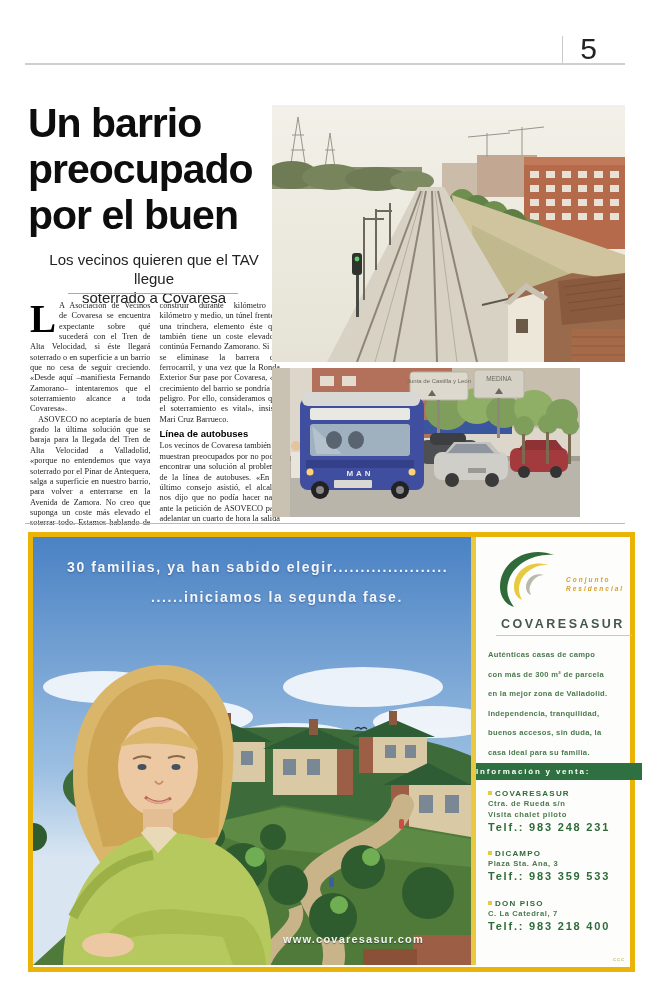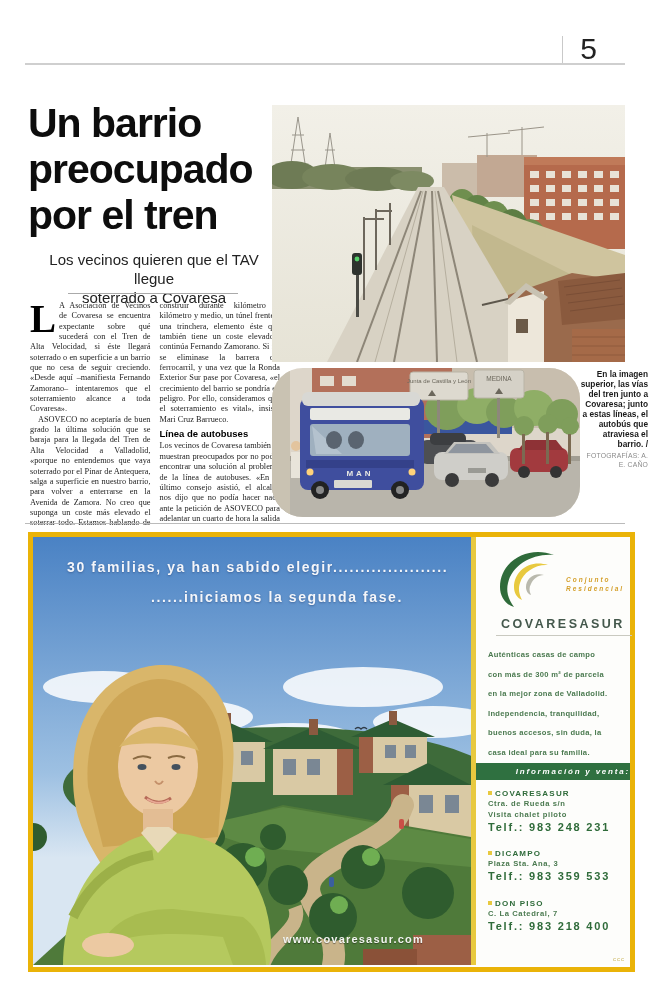--- a/index.html
+++ b/index.html
@@ -26,21 +26,21 @@
             font-family:"Liberation Serif",serif;font-size:8.3px;line-height:10.35px;
             text-align:justify;color:#1c1c1c;}
   #bodycopy p{margin:0 0 0 0;text-indent:8px;}
   #bodycopy p.first{text-indent:0;}
   .dropcap{float:left;font-family:"Liberation Serif",serif;font-weight:bold;
            font-size:39px;line-height:31px;padding:2px 3px 0 0;color:#000;}
   .crosshead{font-family:"Liberation Sans",sans-serif;font-weight:bold;font-size:9.5px;
              margin:4px 0 2px 0;color:#000;}
   
   #photo-rail{position:absolute;left:272px;top:105px;width:353px;height:257px;overflow:hidden;}
-  #photo-bus{position:absolute;left:272px;top:368px;width:308px;height:149px;overflow:hidden;border-radius:31px;}
+  #photo-bus{position:absolute;left:272px;top:368px;width:308px;height:149px;overflow:hidden;}
   #caption{position:absolute;left:580px;top:369px;width:68px;text-align:right;
            font-size:8.3px;line-height:10px;font-weight:bold;color:#1a1a1a;}
   #caption .credit{font-weight:normal;font-size:6.8px;line-height:8.5px;color:#8a8a8a;
                    display:block;margin-top:3px;letter-spacing:.2px;}
   #ad-divider{position:absolute;left:25px;top:523px;width:600px;height:1px;background:#bbb;}
   
   #ad{position:absolute;left:28px;top:532px;width:597px;height:430px;border:5px solid #eab308;}
   #ad-photo{position:absolute;left:0;top:0;width:438px;height:428px;overflow:hidden;}
   .ad-headline{position:absolute;color:#f4f6fa;font-size:14px;font-weight:bold;letter-spacing:1.6px;
                text-shadow:0 1px 2px rgba(40,70,120,.55);white-space:nowrap;}
@@ -51,23 +51,23 @@
   #ad-ystrip{position:absolute;left:438px;top:0;width:5px;height:428px;background:#e8c93f;}
   #ad-right{position:absolute;left:443px;top:0;width:154px;height:428px;background:#fdfdfb;}
   #ad-logo{position:absolute;left:12px;top:8px;width:130px;height:92px;}
   .logo-tag{position:absolute;left:78px;top:30px;color:#d49f2a;font-size:6.5px;font-style:italic;
             font-weight:bold;letter-spacing:2px;line-height:9px;white-space:nowrap;}
   #logo-brand{position:absolute;left:0px;top:72px;width:150px;text-align:center;color:#44584c;
               font-weight:bold;font-size:12.5px;letter-spacing:2.5px;}
   #logo-underline{position:absolute;left:8px;top:90px;width:136px;height:1px;background:#c9c9c0;}
   #ad-bodytext{position:absolute;left:12px;top:108px;width:136px;color:#4b7a50;
                font-size:7.6px;line-height:19.5px;letter-spacing:.3px;font-weight:bold;}
-  #ad-infobar{position:absolute;left:0;top:226px;width:154px;height:17px;background:#2f7040;
+  #ad-infobar{position:absolute;left:0;top:226px;width:166px;height:17px;background:#2f7040;
               color:#ffffff;font-size:8px;font-weight:bold;letter-spacing:1.8px;line-height:17px;
-              text-align:right;font-style:italic;}
+              text-align:left;}
   .contact{position:absolute;left:12px;width:140px;color:#3f7a4a;}
   .contact .cname{font-size:8px;font-weight:bold;letter-spacing:1.2px;color:#2f6b3a;}
   .contact .cname .bullet{display:inline-block;width:4px;height:4px;background:#e8c93f;
                           margin-right:3px;vertical-align:1px;}
   .contact .cline{font-size:7.6px;letter-spacing:.6px;line-height:11px;font-weight:bold;color:#4b7a50;}
   .contact .cphone{font-size:11px;font-weight:bold;letter-spacing:1.8px;color:#2f6b3a;margin-top:1px;}
   #contact-1{top:252px;}
   #contact-2{top:312px;}
   #contact-3{top:362px;}
   #ad-corner{position:absolute;right:5px;bottom:3px;font-size:6px;color:#c9b45a;letter-spacing:1px;}
@@ -79,21 +79,21 @@
 
   <div id="hdr">
     <div class="hdr-vrule"></div>
     <div class="hdr-pagenum">5</div>
     <div class="hdr-hrule"></div>
   </div>
 
   <div id="headline">
     <div>Un barrio</div>
     <div>preocupado</div>
-    <div>por el tren</div>
+    <div>por el buen</div>
   </div>
   <div id="subhead">
     <div>Los vecinos quieren que el TAV llegue</div>
     <div>soterrado a Covaresa</div>
   </div>
   <div id="subhead-rule"></div>
 
   <div id="bodycopy">
     <p class="first"><span class="dropcap">L</span><span>A Asociación de Vecinos de Covaresa se encuentra expectante sobre qué sucederá con el Tren de Alta Velocidad, si éste llegará soterrado o en superficie a un barrio que no cesa de seguir creciendo. «Desde aquí –manifiesta Fernando Zamorano– intentaremos que el soterramiento alcance a toda Covaresa».</span></p>
     <p>ASOVECO no aceptaría de buen grado la última solución que se baraja para la llegada del Tren de Alta Velocidad a Valladolid, «porque no entendemos que vaya soterrado por el Pinar de Antequera, salga a superficie en nuestro barrio, para volver a enterrarse en la Avenida de Zamora. No creo que suponga un coste más elevado el soterrar todo. Estamos hablando de construir durante kilómetro o kilómetro y medio, un túnel frente a una trinchera, elemento éste que también tiene un coste elevado», continúa Fernando Zamorano. Si no se eliminase la barrera del ferrocarril, y una vez que la Ronda Exterior Sur pase por Covaresa, «el crecimiento del barrio se pondría en peligro. Por ello, consideramos que el soterramiento es vital», insiste Mari Cruz Barrueco.</p>
@@ -287,24 +287,20 @@
       <rect x="62" y="112" width="38" height="8" rx="1" fill="#d9d9d2"></rect>
       <circle cx="48" cy="122" r="9" fill="#222"></circle>
         <circle cx="128" cy="122" r="9" fill="#222"></circle>
       <circle cx="48" cy="122" r="4" fill="#888"></circle>
         <circle cx="128" cy="122" r="4" fill="#888"></circle>
       <circle cx="38" cy="104" r="3.5" fill="#ffd27a"></circle>
         <circle cx="140" cy="104" r="3.5" fill="#ffd27a"></circle>
     </svg>
   </div>
 
-  <div id="caption">
-    <span>En la imagen superior, las vías del tren junto a Covaresa; junto a estas líneas, el autobús que atraviesa el barrio. /</span>
-    <span class="credit">FOTOGRAFÍAS: A. E. CAÑO</span>
-  </div>
 
   <div id="ad-divider"></div>
 
   <div id="ad">
 
     <div id="ad-photo">
       <svg width="438" height="428" viewBox="0 0 438 428">
         <defs>
           <linearGradient id="sky2" x1="0" y1="0" x2="0" y2="1">
             <stop offset="0" stop-color="#4a82c4"></stop>

